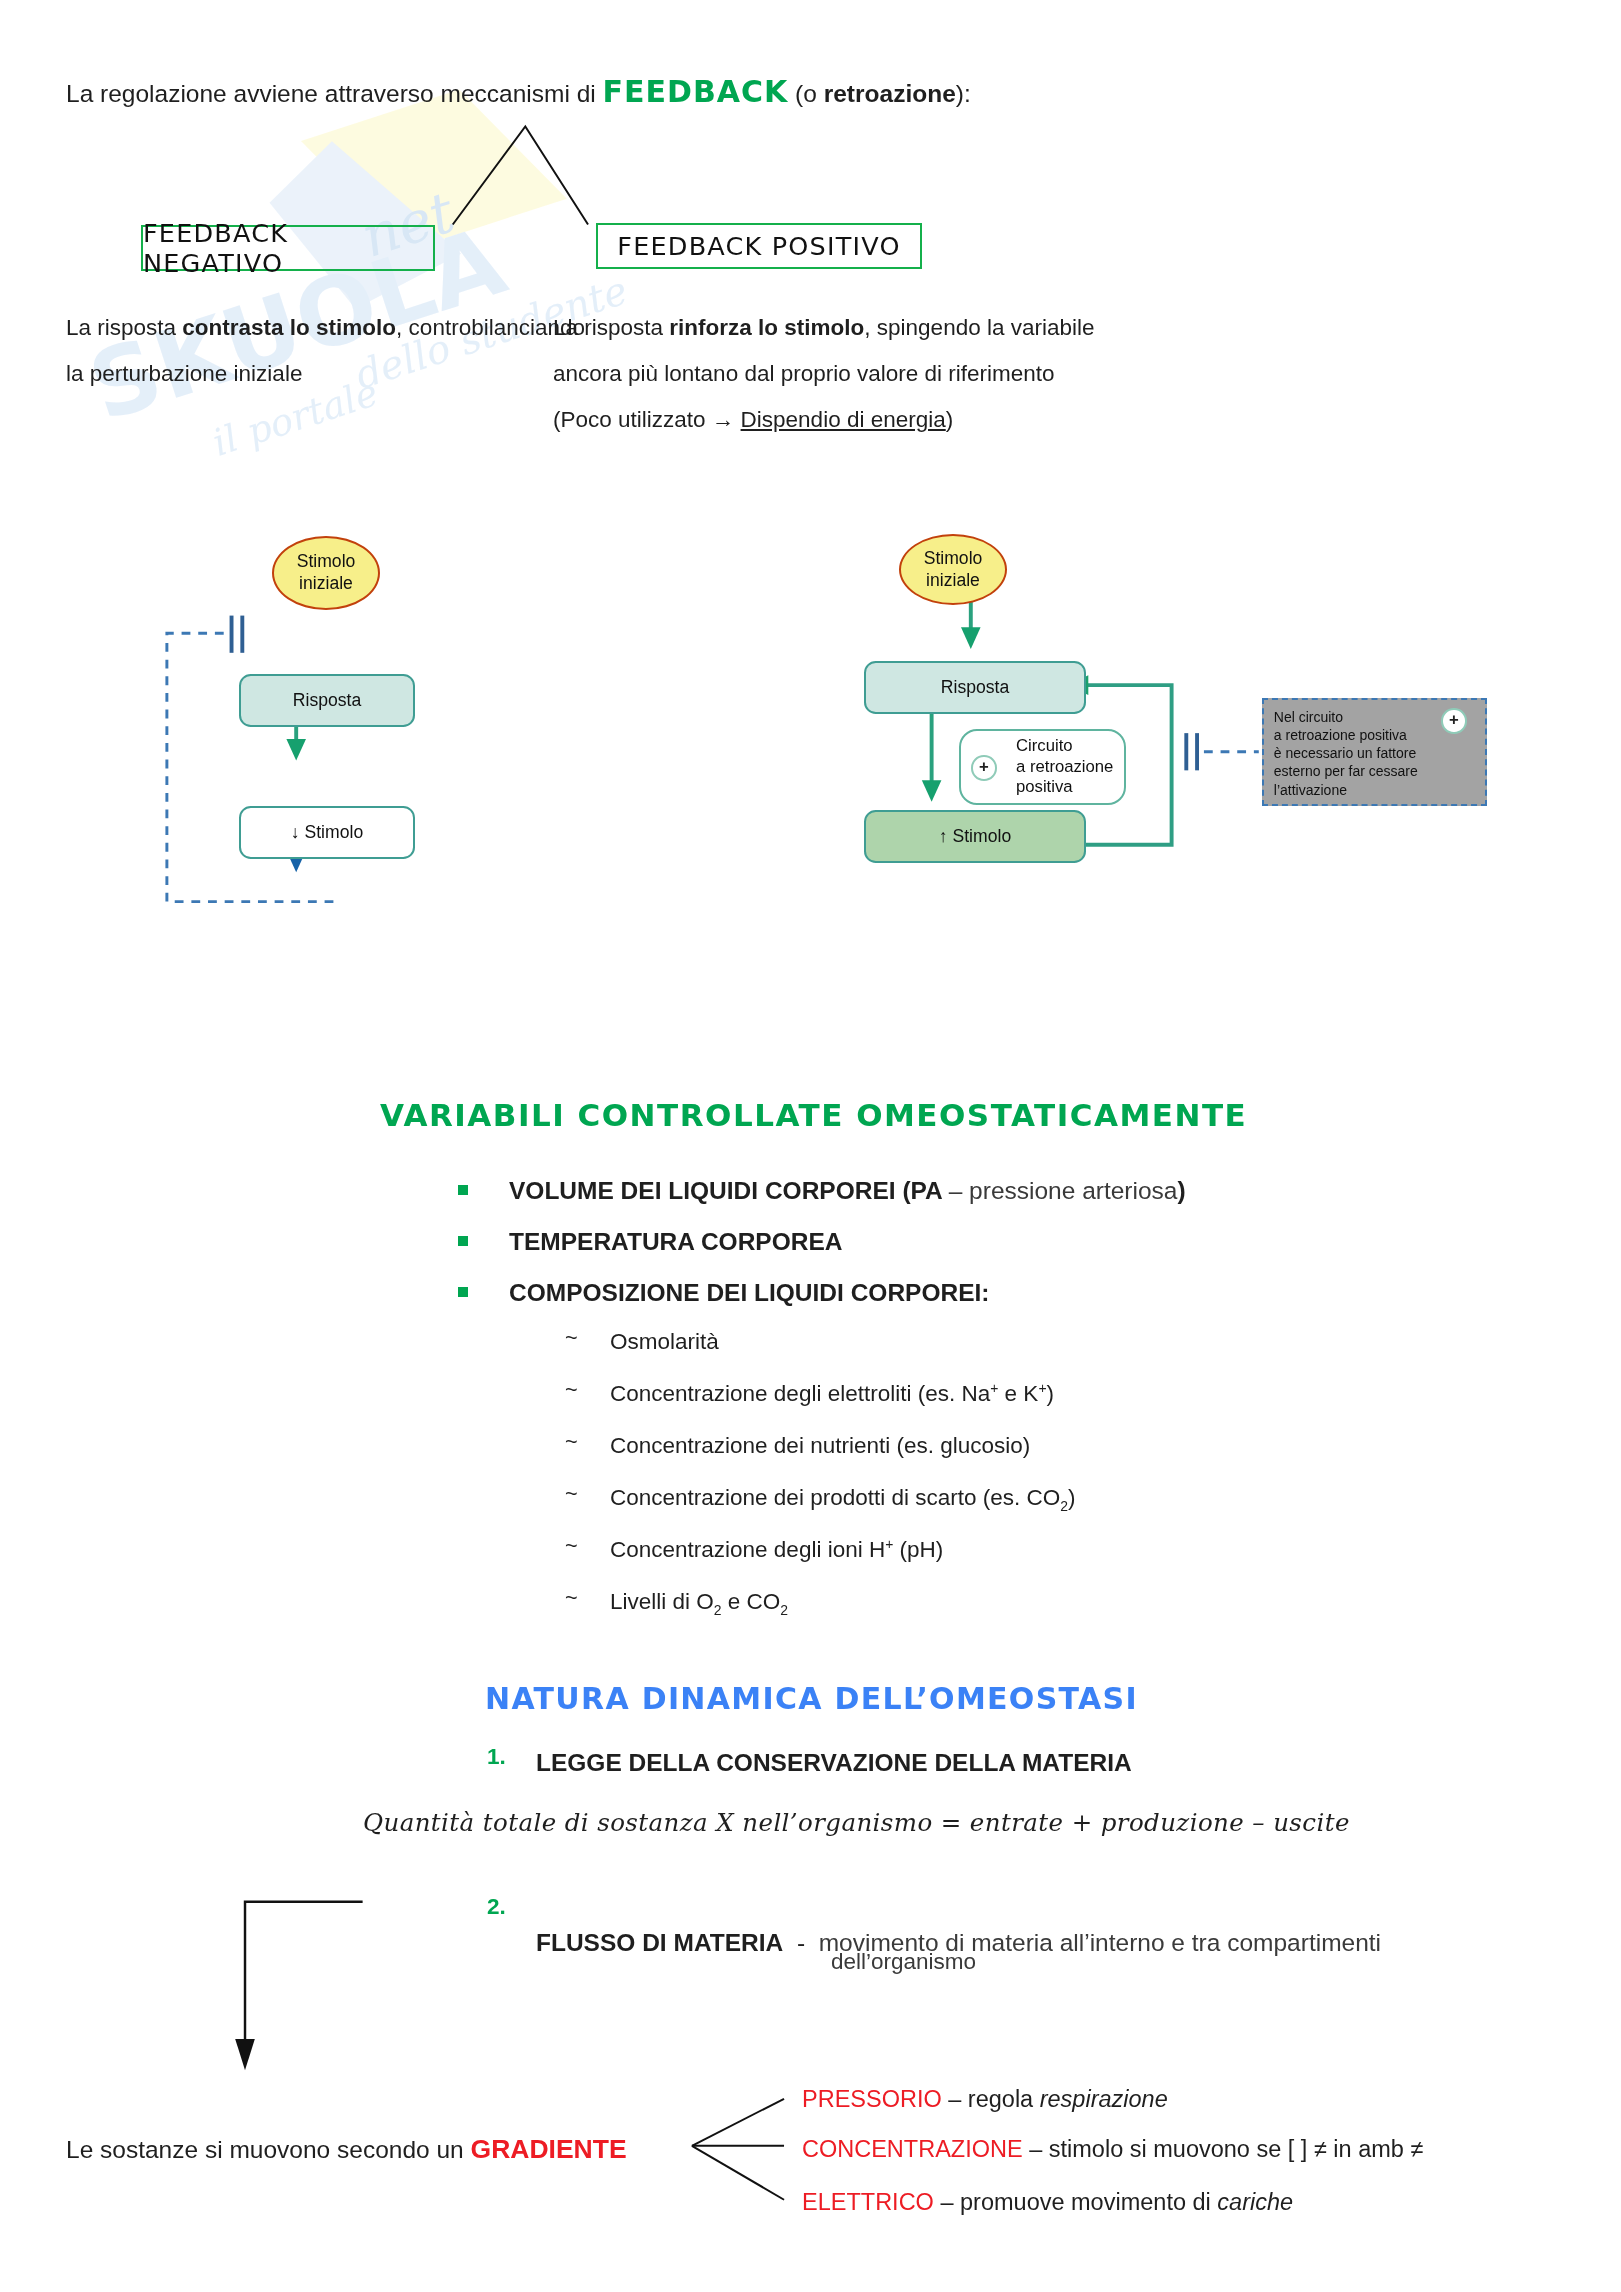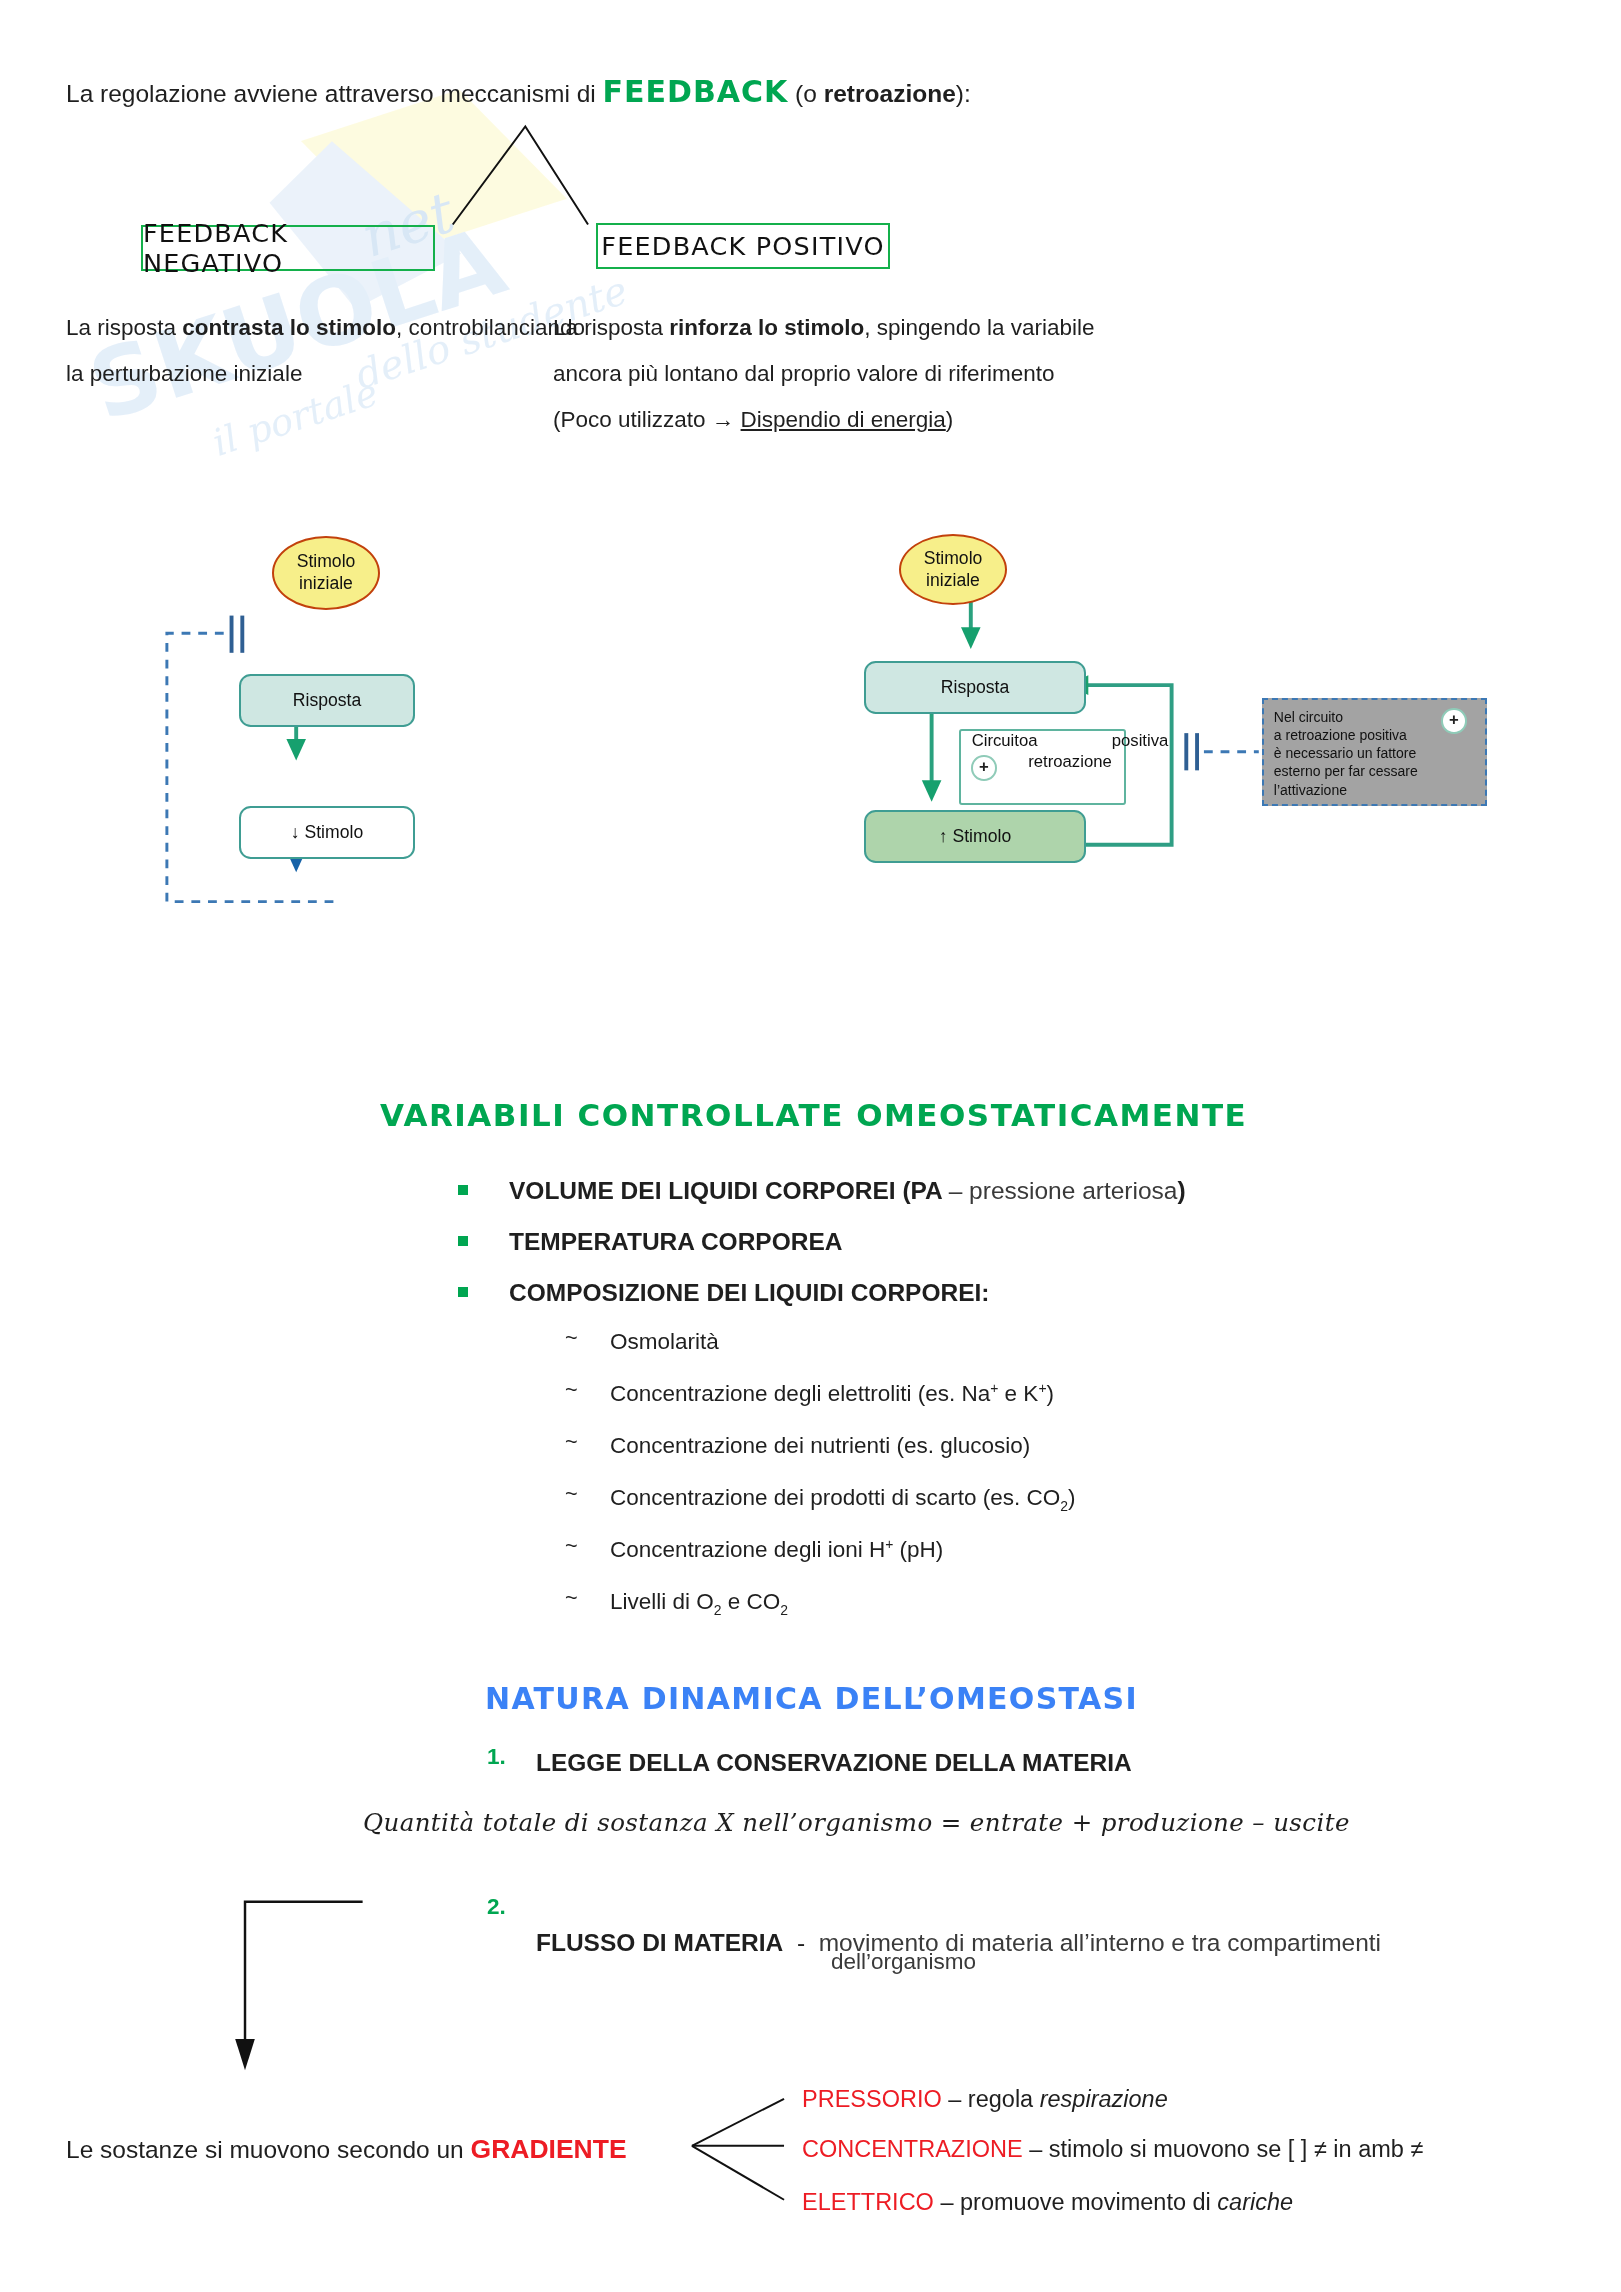--- a/index.html
+++ b/index.html
@@ -127,21 +127,21 @@
     <span>La regolazione avviene attraverso meccanismi di </span><span class="hand" style="color:#00a651; font-size:30px; letter-spacing:1px;">FEEDBACK</span><span> (o </span><span class="b">retroazione</span><span>):</span>
   </div>
 
   <svg class="svg-layer" style="left:0; top:0; width:1621px; height:255px;" viewBox="0 0 1654 260" width="1621" height="255">
     <polyline points="462,229 536,129 600,229" fill="none" stroke="#111" stroke-width="2"></polyline>
   </svg>
 
   <div class="fb-box" style="left:141px; top:225px; width:294px; height:46px;">
     <span>FEEDBACK NEGATIVO</span>
   </div>
-  <div class="fb-box" style="left:596px; top:223px; width:294px; height:46px;">
+  <div class="fb-box" style="left:596px; top:223px; width:326px; height:46px;">
     <span>FEEDBACK POSITIVO</span>
   </div>
 
   <div class="txt" style="left:66px; top:311px;">
     <span>La risposta </span><span class="b">contrasta lo stimolo</span><span>, controbilanciando</span>
   </div>
   <div class="txt" style="left:66px; top:357px;">la perturbazione iniziale</div>
 
   <div class="txt" style="left:553px; top:311px;">
     <span>La risposta </span><span class="b">rinforza lo stimolo</span><span>, spingendo la variabile</span>
@@ -190,21 +190,21 @@
     <line x1="368" y1="257" x2="424" y2="257" stroke="#3c78b4" stroke-width="3" stroke-dasharray="9 8"></line>
   </svg>
 
   <div class="node ellipse-node" style="left:899px; top:534px; width:108px; height:71px; flex-direction:column;">
     <div>Stimolo</div>
     <div>iniziale</div>
   </div>
 
   <div class="node rect-teal" style="left:864px; top:661px; width:222px; height:53px;">Risposta</div>
 
-  <div class="node rect-circ" style="left:959px; top:729px; width:167px; height:76px; flex-direction:row; align-items:flex-start; justify-content:center;">
+  <div class="node rect-circ" style="left:959px; top:729px; width:167px; height:76px; flex-direction:column; align-items:flex-start; justify-content:center;border-radius:18px;">
     <div>Circuito</div>
     <div>a retroazione</div>
     <div>positiva</div>
   </div>
   <div class="plus-badge" style="left:971px; top:755px;">+</div>
 
   <div class="node rect-green" style="left:864px; top:810px; width:222px; height:53px;">↑ Stimolo</div>
 
   <div class="dash-note" style="left:1262px; top:698px; width:225px; height:108px;">
     <div>Nel circuito</div>

